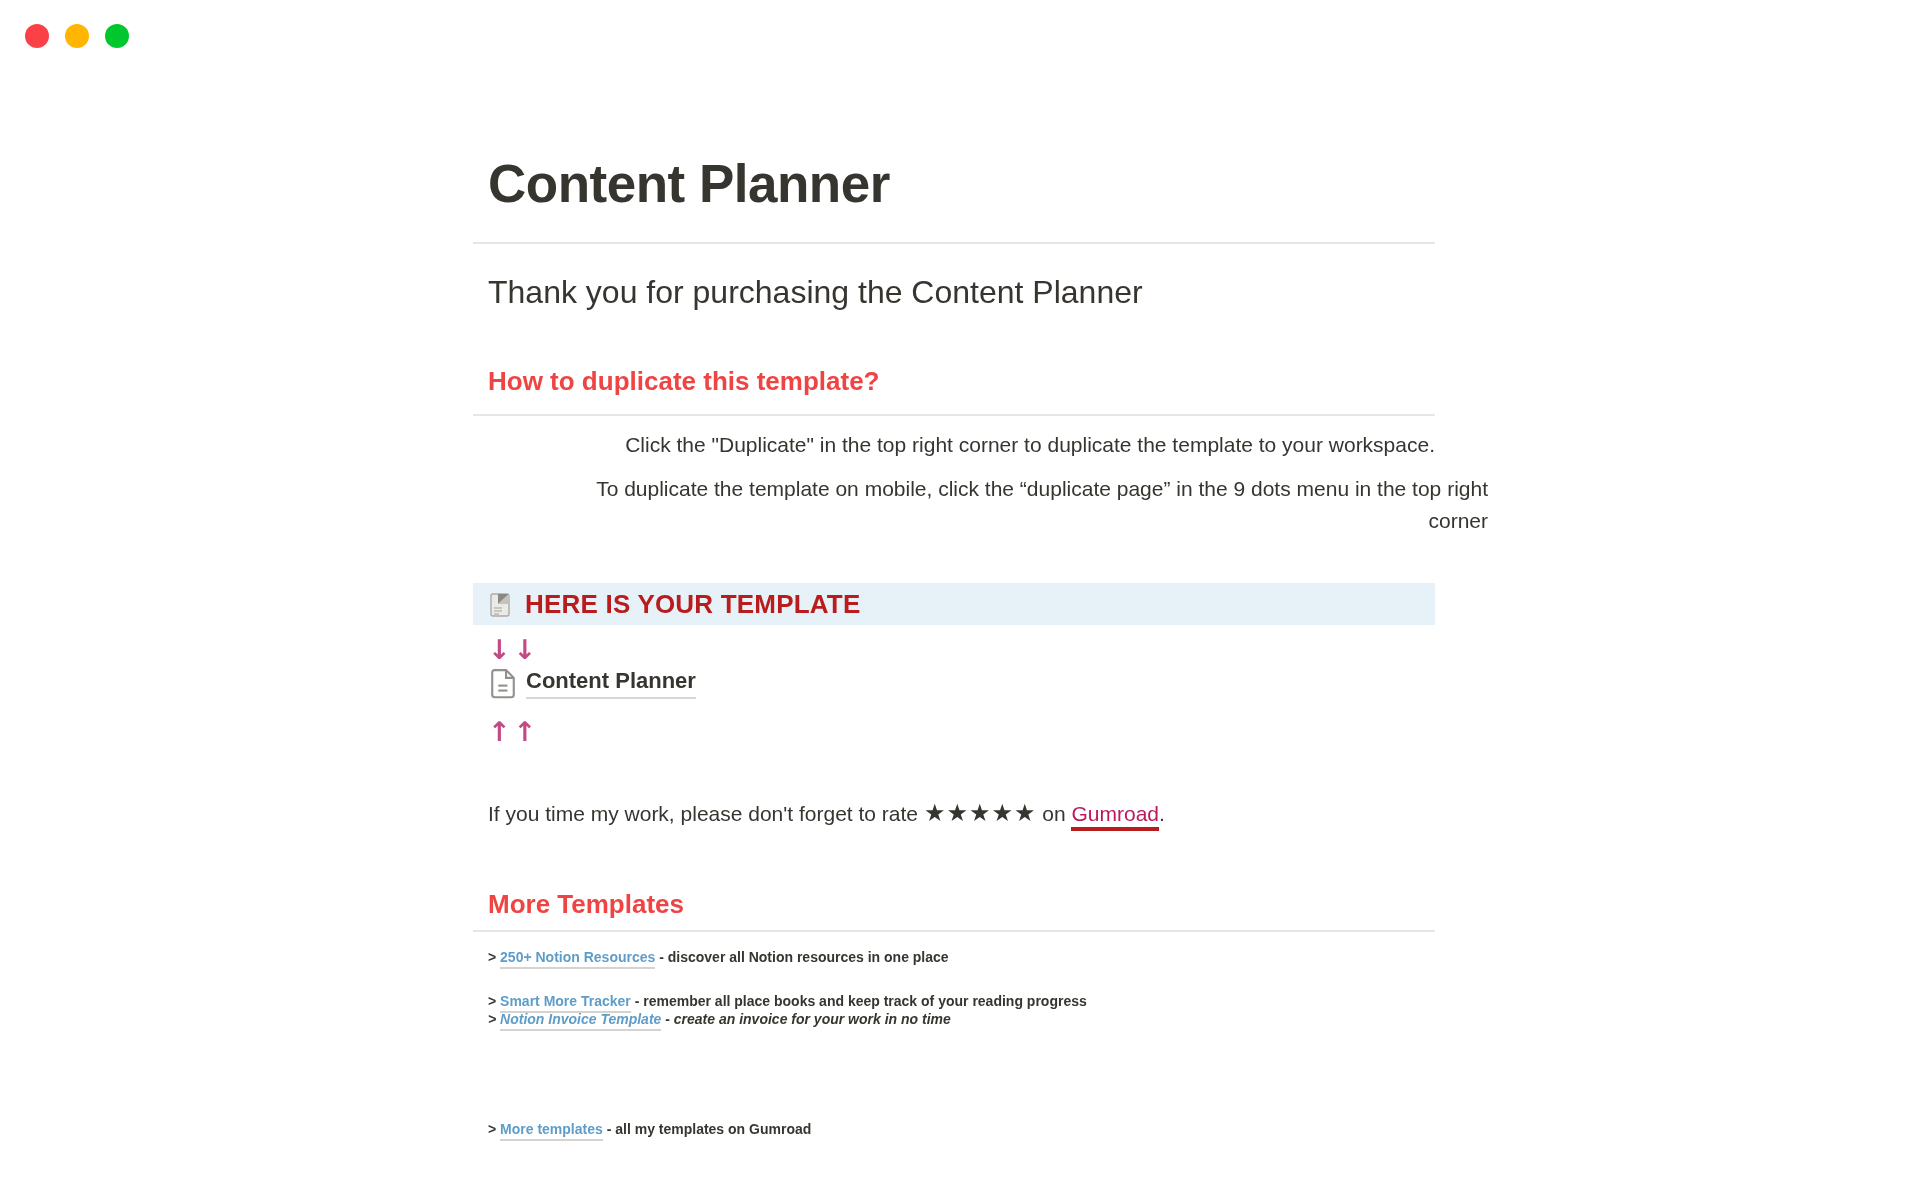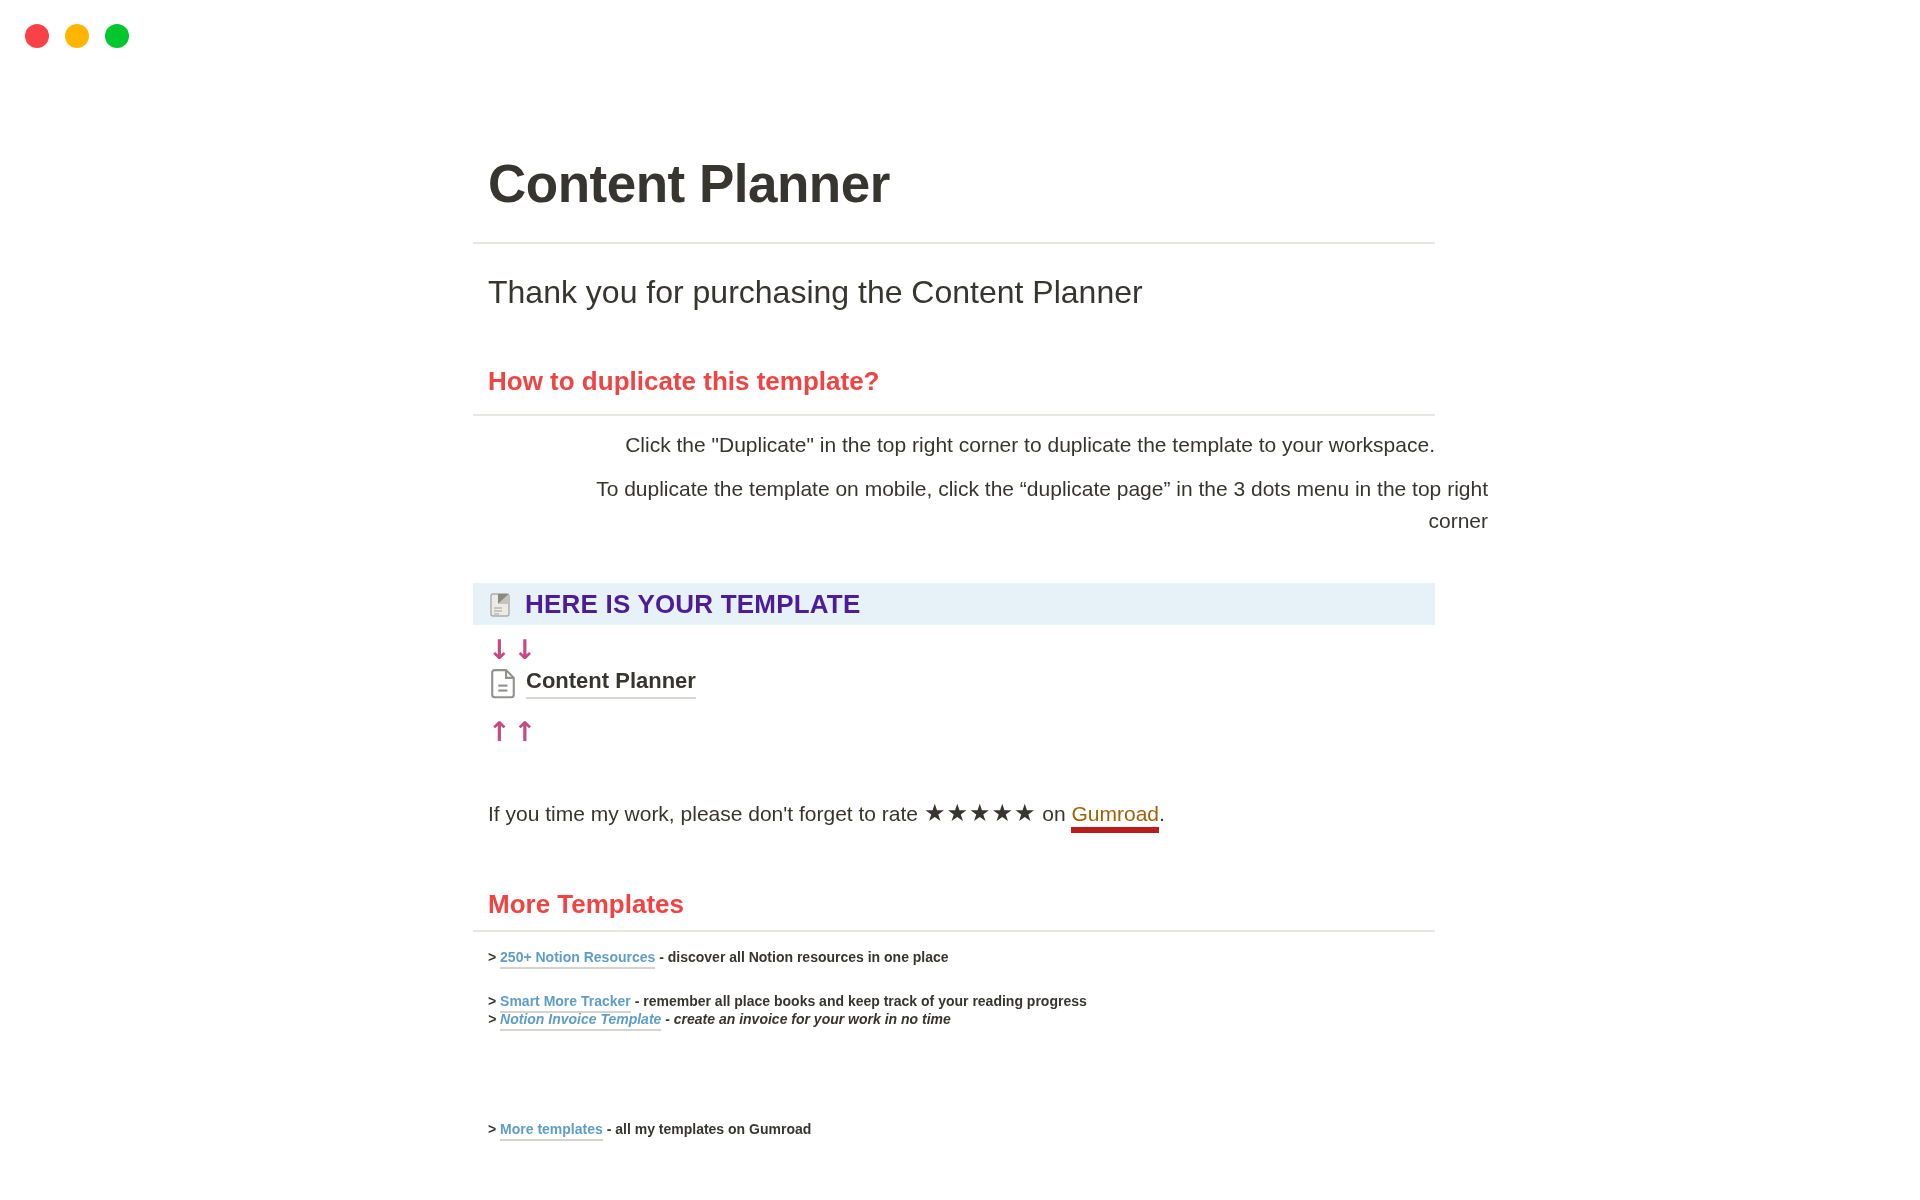--- a/index.html
+++ b/index.html
@@ -28,34 +28,34 @@
   .h3 { font-size:26px; font-weight:700; color:#ef4444; }
   .h3-how  { top:366px; }
   .h3-more { top:889px; }
 
   .body-text { font-size:21px; line-height:32px; }
   .para1 { top:429px; }
   .para2 { top:473px; white-space:pre-line; }
 
   .callout { top:583px; height:42px; background:#E7F2F8; display:flex;
     align-items:center; padding-left:14px; gap:11px; }
-  .callout-text { font-size:26px; font-weight:700; color:#4c1d95; letter-spacing:0.2px; }
+  .callout-text { font-size:26px; font-weight:700; color:#b91c1c; letter-spacing:0.2px; }
 
   .arrows { color:#C34A85; font-size:27px; font-weight:700; letter-spacing:3px;
     font-family:"DejaVu Sans","Liberation Sans",sans-serif; }
   .arr-down { top:634px; }
   .arr-up   { top:716px; }
 
   .page-link { top:668px; display:flex; align-items:center; gap:9px; cursor:pointer; }
   .page-link-label { font-size:22px; font-weight:700; padding-bottom:3px;
     border-bottom:2px solid #D8D6D1; }
 
   .rate { top:799px; font-size:21px; }
   .stars { font-size:24px; font-family:"DejaVu Sans","Liberation Sans",sans-serif; letter-spacing:1px; }
-  .plain-link { color:#a16207; padding-bottom:2px; border-bottom:6px solid #b91c1c; cursor:pointer; }
+  .plain-link { color:#be185d; padding-bottom:2px; border-bottom:4px solid #b91c1c; cursor:pointer; }
 
   .tpl-item { font-size:14px; font-weight:700; }
   .i1 { top:949px; } .i2 { top:993px; } .i3 { top:1011px;font-style:italic; } .i4 { top:1121px; }
   .blue-link { color:#5E9DC9; padding-bottom:2px; border-bottom:2px solid #D5D3CE; cursor:pointer; }
 </style>
 </head>
 <body>
 
 <div>
 
@@ -67,21 +67,21 @@
 
   <h1 class="abs text-left page-title">Content Planner</h1>
   <div class="abs col-left col-w divider d1"></div>
 
   <h2 class="abs text-left h2">Thank you for purchasing the Content Planner</h2>
 
   <h3 class="abs text-left h3 h3-how">How to duplicate this template?</h3>
   <div class="abs col-left col-w divider d2"></div>
 
   <p class="abs text-left text-w body-text para1">Click the "Duplicate" in the top right corner to duplicate the template to your workspace.</p>
-  <p class="abs text-left body-text para2" style="width:1000px">To duplicate the template on mobile, click the “duplicate page” in the 3 dots menu in the top right
+  <p class="abs text-left body-text para2" style="width:1000px">To duplicate the template on mobile, click the “duplicate page” in the 9 dots menu in the top right
 corner</p>
 
   <div class="abs col-left col-w callout">
     <span style="display:flex">
       <svg width="27" height="27" viewBox="0 0 27 27">
         <rect x="4" y="3" width="18" height="22" rx="2" fill="#ECEAE6" stroke="#ADABA6" stroke-width="1.4"></rect>
         <polygon points="11,3 22,3 11,13" fill="#8A8883"></polygon>
         <polygon points="22,3 22,13 11,13" fill="#C4C2BD"></polygon>
         <line x1="7" y1="17" x2="15" y2="17" stroke="#B8B6B1" stroke-width="1.4"></line>
         <line x1="7" y1="20" x2="15" y2="20" stroke="#B8B6B1" stroke-width="1.4"></line>

